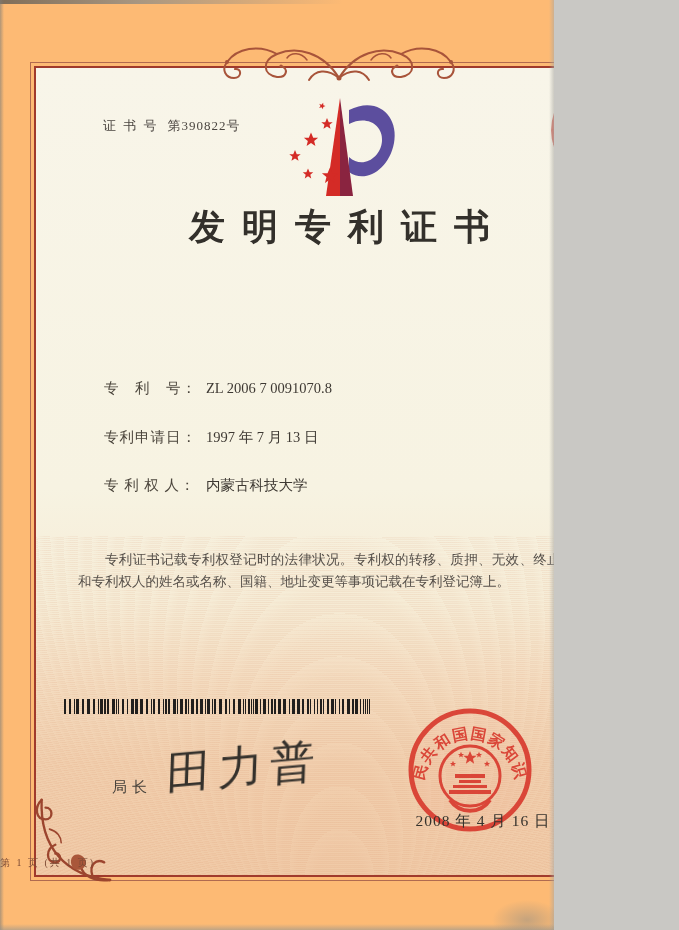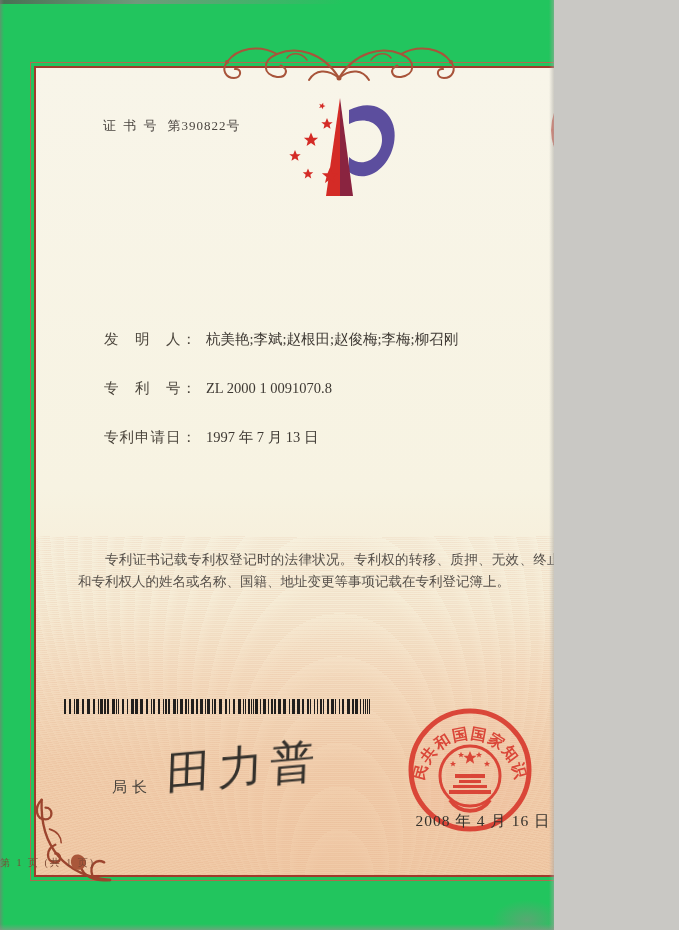--- a/index.html
+++ b/index.html
@@ -1,21 +1,21 @@
 <!DOCTYPE html>
 <html><head>
 <meta charset="utf-8">
 <style>
   html,body{margin:0;padding:0;}
   body{
     font-family:"Liberation Serif","DejaVu Serif",serif;
     background:#c9c8c4;
     width:679px;height:930px;overflow:hidden;
   }
-  .scan{position:relative;width:554px;height:930px;background:#22c55e;overflow:hidden;}
+  .scan{position:relative;width:554px;height:930px;background:#fdba74;overflow:hidden;}
   
   .edge-top{position:absolute;left:0;top:0;width:62%;height:4px;
     background:linear-gradient(90deg,#55544f,#8b8a85 40%,rgba(200,199,195,0) 100%);opacity:.75;}
   .edge-left{position:absolute;left:0;top:0;width:4px;height:100%;
     background:linear-gradient(90deg,#7e7d78,rgba(210,209,205,0));opacity:.6;}
   .edge-right{position:absolute;right:0;top:0;width:5px;height:100%;
     background:linear-gradient(270deg,#a8a7a2,rgba(220,219,215,0));opacity:.55;}
   .edge-bottom{position:absolute;left:0;bottom:0;width:100%;height:6px;
     background:linear-gradient(0deg,#96958f,rgba(210,209,205,0));opacity:.6;}
   .corner-smudge{position:absolute;right:-8px;bottom:-10px;width:70px;height:40px;
@@ -133,29 +133,30 @@
     <g fill="#d42b26">
       <use href="#star-u" transform="translate(14,62) scale(6)"></use>
       <use href="#star-u" transform="translate(30,46) scale(7.5)"></use>
       <use href="#star-u" transform="translate(46,30) scale(6)"></use>
       <use href="#star-u" transform="translate(27,80) scale(5.5)"></use>
       <use href="#star-u" transform="translate(49,82) scale(8.5)"></use>
       <use href="#star-u" transform="translate(41,12) scale(3.5) rotate(20)"></use>
     </g>
   </svg>
 
-
-  <div class="field f1">
-    <span class="flabel">发　明　人：</span><span class="fvalue">杭美艳;李斌;赵根田;赵俊梅;李梅;柳召刚</span>
-  </div>
+  <div class="title">发明专利证书</div>
+
   <div class="field f2">
-    <span class="flabel">专　利　号：</span><span class="fvalue">ZL 2000 1 0091070.8</span>
+    <span class="flabel">专　利　号：</span><span class="fvalue">ZL 2006 7 0091070.8</span>
   </div>
   <div class="field f3">
     <span class="flabel">专利申请日：</span><span class="fvalue">1997 年 7 月 13 日</span>
+  </div>
+  <div class="field f4">
+    <span class="flabel">专 利 权 人：</span><span class="fvalue">内蒙古科技大学</span>
   </div>
 
   <div class="body-text">
     <p>专利证书记载专利权登记时的法律状况。专利权的转移、质押、无效、终止、恢复和专利权人的姓名或名称、国籍、地址变更等事项记载在专利登记簿上。</p>
   </div>
 
   <div class="barcode">
       <i style="width:2px"></i>
       <b style="width:3px"></b>
       <i style="width:2px"></i>

